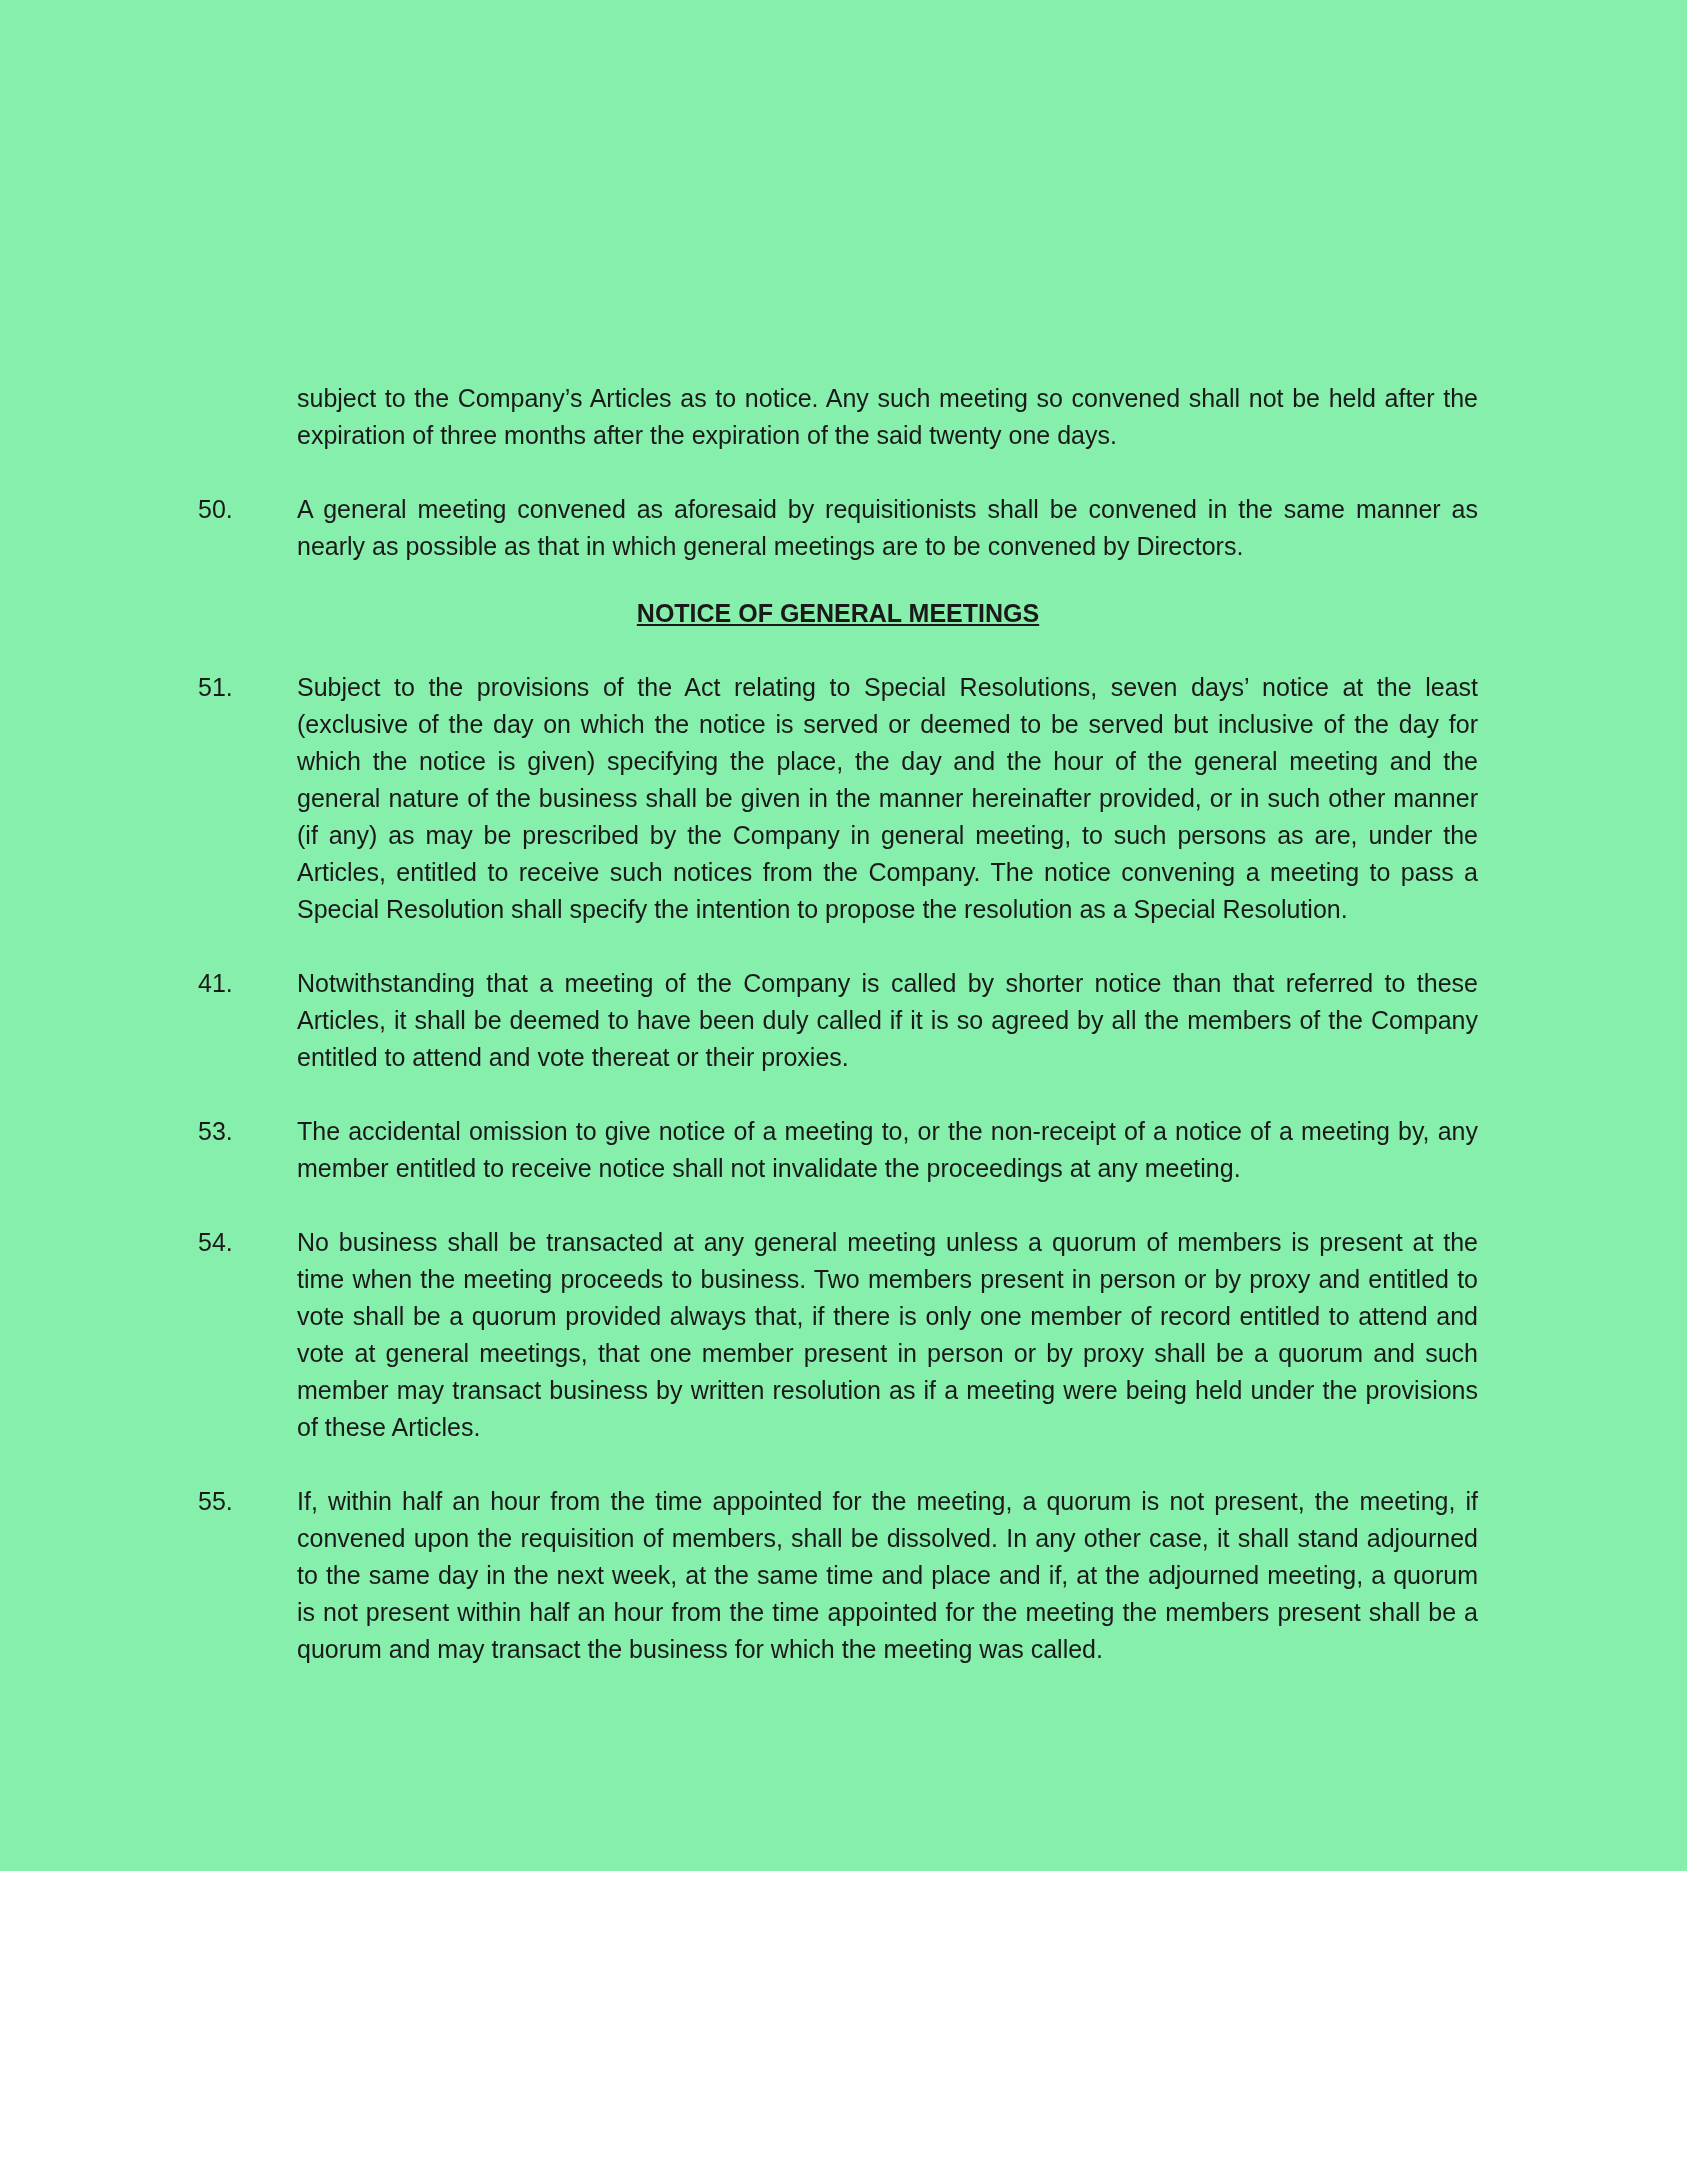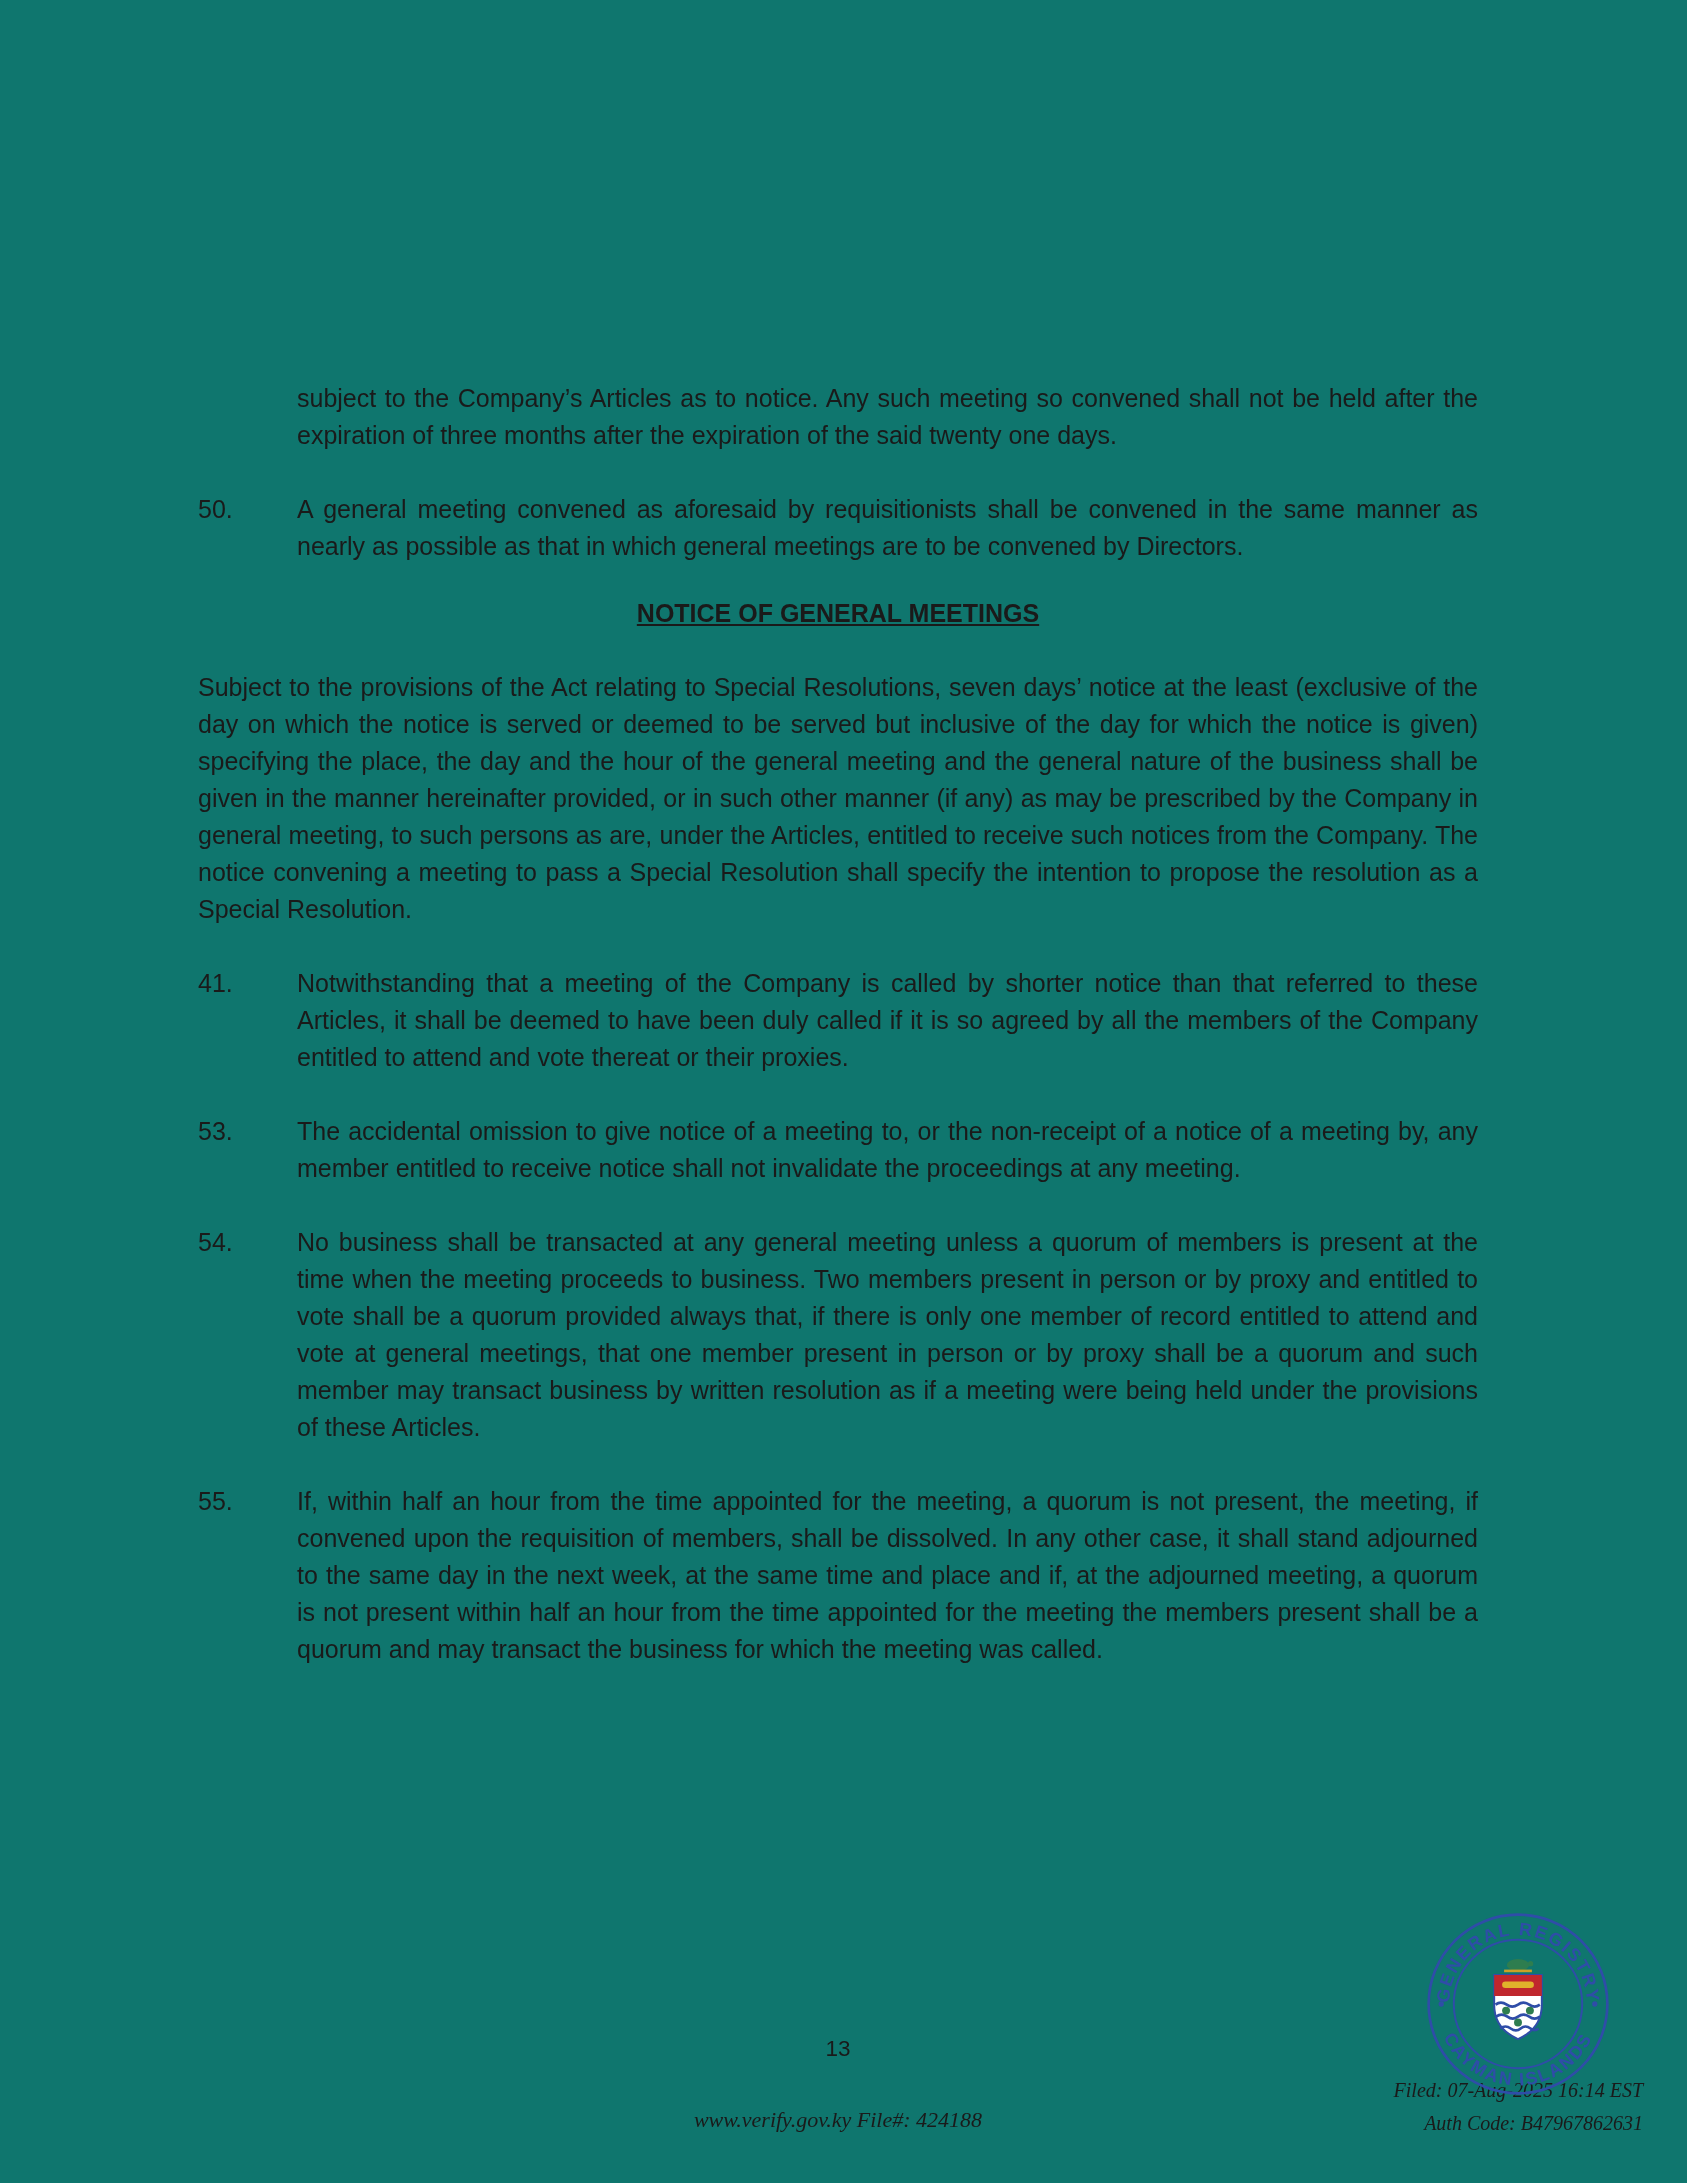--- a/index.html
+++ b/index.html
@@ -4,22 +4,22 @@
 <title>Document Page 13</title>
 <style>
   html, body {
     margin: 0;
     padding: 0;
     background: #ffffff;
   }
   .page {
     position: relative;
     width: 1687px;
-    height: 2183px;
-    background: #0f766e;
+    height: 1871px;
+    background: #86efac;
     overflow: hidden;
     font-family: "Liberation Sans", sans-serif;
     color: #1a1a1a;
   }
   .content {
     position: absolute;
     left: 198px;
     top: 380px;
     width: 1280px;
     font-size: 25px;
@@ -90,20 +90,21 @@
 <div class="page">
 
   <div class="content" id="content">
       <div class="cont">subject to the Company’s Articles as to notice.  Any such meeting so convened shall not be held after the expiration of three months after the expiration of the said twenty one days.</div>
       <div class="item">
         <div class="num">50.</div>
         <div class="text">A general meeting convened as aforesaid by requisitionists shall be convened in the same manner as nearly as possible as that in which general meetings are to be convened by Directors.</div>
       </div>
       <div class="heading">NOTICE OF GENERAL MEETINGS</div>
       <div class="item">
+        <div class="num">51.</div>
         <div class="text">Subject to the provisions of the Act relating to Special Resolutions, seven days’ notice at the least (exclusive of the day on which the notice is served or deemed to be served but inclusive of the day for which the notice is given) specifying the place, the day and the hour of the general meeting and the general nature of the business shall be given in the manner hereinafter provided, or in such other manner (if any) as may be prescribed by the Company in general meeting, to such persons as are, under the Articles, entitled to receive such notices from the Company.  The notice convening a meeting to pass a Special Resolution shall specify the intention to propose the resolution as a Special Resolution.</div>
       </div>
       <div class="item">
         <div class="num">41.</div>
         <div class="text">Notwithstanding that a meeting of the Company is called by shorter notice than that referred to these Articles, it shall be deemed to have been duly called if it is so agreed by all the members of the Company entitled to attend and vote thereat or their proxies.</div>
       </div>
       <div class="item">
         <div class="num">53.</div>
         <div class="text">The accidental omission to give notice of a meeting to, or the non-receipt of a notice of a meeting by, any member entitled to receive notice shall not invalidate the proceedings at any meeting.</div>
       </div>

